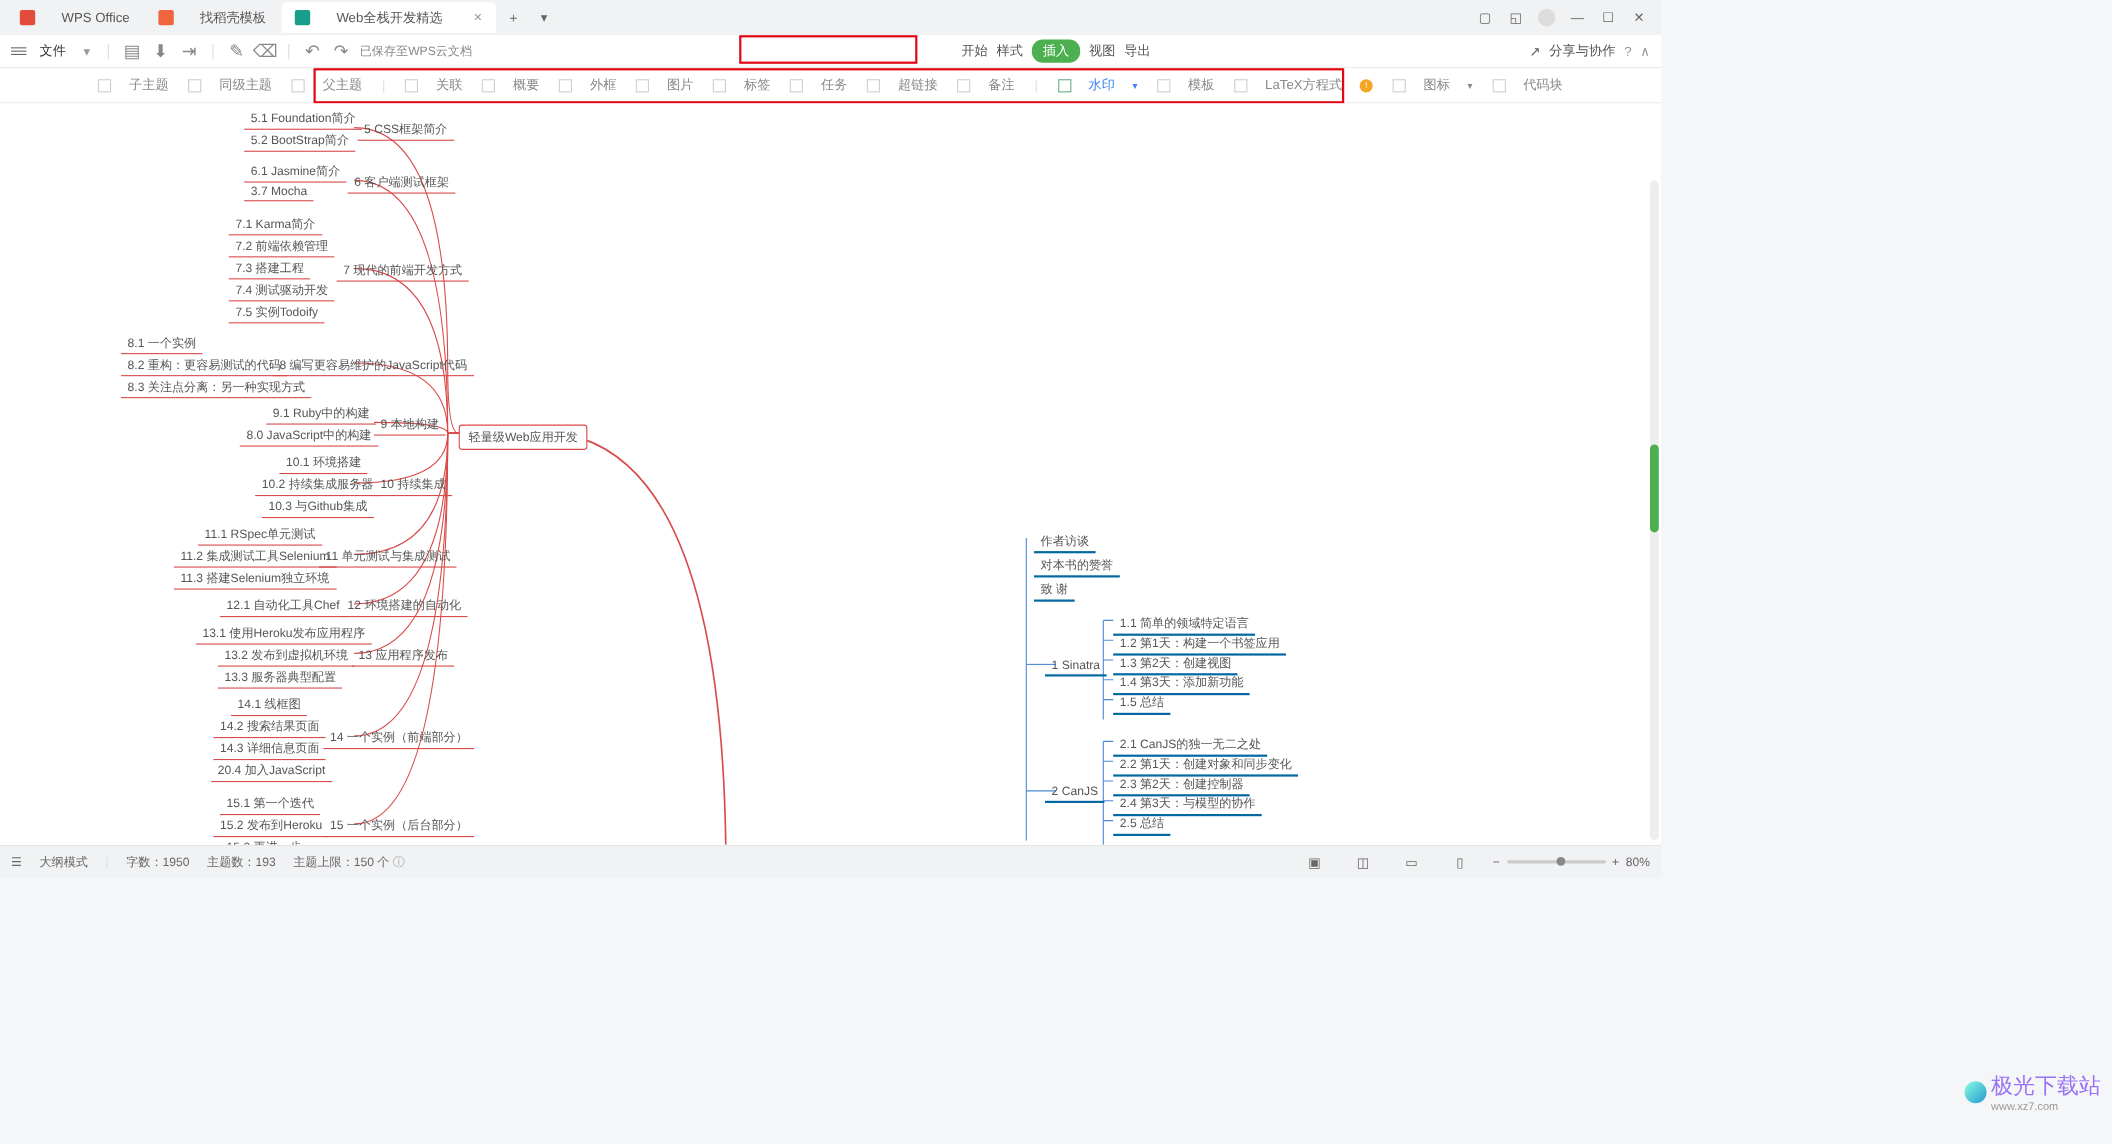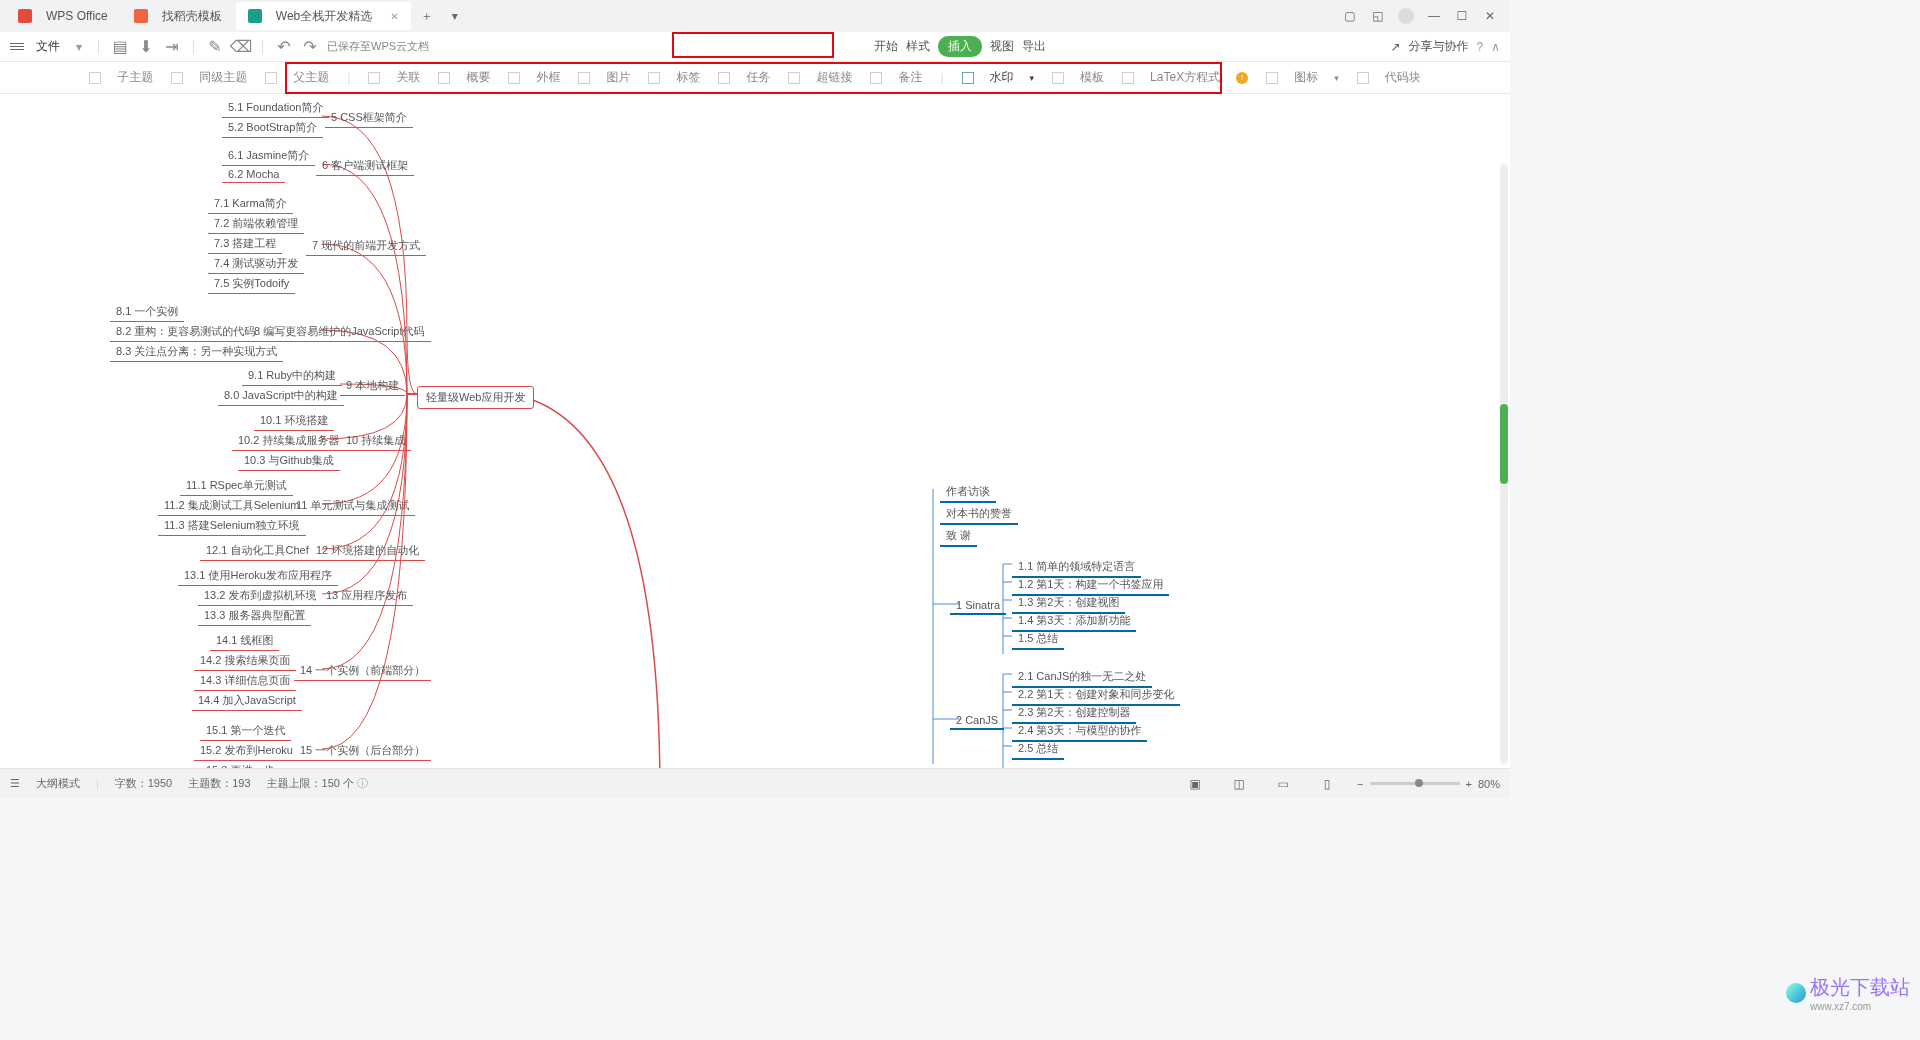--- a/index.html
+++ b/index.html
@@ -1,18 +1,18 @@
 <!DOCTYPE html>
 <html><head>
 <meta charset="utf-8">
 <style>
 *{box-sizing:border-box;margin:0;padding:0;font-family:"Microsoft YaHei","PingFang SC",sans-serif}
 html,body{width:1510px;height:800px;overflow:hidden;background:#f5f6f7}
 .titlebar{height:32px;background:#f1f2f4;display:flex;align-items:center;padding:0 6px}
-.tab{height:28px;padding:0 12px;display:flex;align-items:center;gap:14px;font-size:12px;color:#555;border-radius:4px 4px 0 0;margin-right:2px;cursor:pointer}
+.tab{height:28px;padding:0 12px;display:flex;align-items:center;gap:24px;font-size:12px;color:#555;border-radius:4px 4px 0 0;margin-right:2px;cursor:pointer}
 .tab.active{background:#fff}
 .tab-ico{width:14px;height:14px;border-radius:2px}
 .close-x{color:#999;font-size:10px;margin-left:4px}
 .tb-spacer{flex:1}
 .wctl{width:16px;height:16px;margin:0 6px;color:#666;display:flex;align-items:center;justify-content:center;font-size:12px}
 .menubar{height:30px;background:#fff;border-bottom:1px solid #e8e8e8;display:flex;align-items:center;padding:0 10px;gap:8px}
 .hamb{width:14px;display:flex;flex-direction:column;gap:2px}
 .hamb span{height:1px;background:#666}
 .mbtn{font-size:12px;color:#333;padding:0 4px}
 .mico{width:18px;height:18px;color:#888;display:flex;align-items:center;justify-content:center}
@@ -148,21 +148,21 @@
     </div>
   <div class="rbtn">
       <span class="ri"></span>
       <span>超链接</span>
     </div>
   <div class="rbtn">
       <span class="ri"></span>
       <span>备注</span>
     </div>
   <span style="color:#ddd">|</span>
-  <div class="rbtn" style="color:#404040">
+  <div class="rbtn" style="color:#3b82f6">
       <span class="ri" style="border-color:#2e8b57"></span>
       <span>水印</span>
       <span style="font-size:9px">▾</span>
     </div>
   <div class="rbtn">
       <span class="ri"></span>
       <span>模板</span>
     </div>
   <div class="rbtn">
       <span class="ri"></span>
@@ -213,21 +213,21 @@
   </svg>
 
   <div class="node box-r" style="left:417px;top:292px">轻量级Web应用开发</div>
 
   <div class="node nb-r" style="left:325px;top:14px">5 CSS框架简介</div>
   <div class="node nb-r" style="left:222px;top:4px">5.1 Foundation简介</div>
   <div class="node nb-r" style="left:222px;top:24px">5.2 BootStrap简介</div>
 
   <div class="node nb-r" style="left:316px;top:62px">6 客户端测试框架</div>
   <div class="node nb-r" style="left:222px;top:52px">6.1 Jasmine简介</div>
-  <div class="node nb-r" style="left:222px;top:72px">6.2 Mocha</div>
+  <div class="node nb-r" style="left:222px;top:72px">3.7 Mocha</div>
 
   <div class="node nb-r" style="left:306px;top:142px">7 现代的前端开发方式</div>
   <div class="node nb-r" style="left:208px;top:100px">7.1 Karma简介</div>
   <div class="node nb-r" style="left:208px;top:120px">7.2 前端依赖管理</div>
   <div class="node nb-r" style="left:208px;top:140px">7.3 搭建工程</div>
   <div class="node nb-r" style="left:208px;top:160px">7.4 测试驱动开发</div>
   <div class="node nb-r" style="left:208px;top:180px">7.5 实例Todoify</div>
 
   <div class="node nb-r" style="left:248px;top:228px">8 编写更容易维护的JavaScript代码</div>
   <div class="node nb-r" style="left:110px;top:208px">8.1 一个实例</div>
@@ -253,21 +253,21 @@
 
   <div class="node nb-r" style="left:320px;top:492px">13 应用程序发布</div>
   <div class="node nb-r" style="left:178px;top:472px">13.1 使用Heroku发布应用程序</div>
   <div class="node nb-r" style="left:198px;top:492px">13.2 发布到虚拟机环境</div>
   <div class="node nb-r" style="left:198px;top:512px">13.3 服务器典型配置</div>
 
   <div class="node nb-r" style="left:294px;top:567px">14 一个实例（前端部分）</div>
   <div class="node nb-r" style="left:210px;top:537px">14.1 线框图</div>
   <div class="node nb-r" style="left:194px;top:557px">14.2 搜索结果页面</div>
   <div class="node nb-r" style="left:194px;top:577px">14.3 详细信息页面</div>
-  <div class="node nb-r" style="left:192px;top:597px">14.4 加入JavaScript</div>
+  <div class="node nb-r" style="left:192px;top:597px">20.4 加入JavaScript</div>
 
   <div class="node nb-r" style="left:294px;top:647px">15 一个实例（后台部分）</div>
   <div class="node nb-r" style="left:200px;top:627px">15.1 第一个迭代</div>
   <div class="node nb-r" style="left:194px;top:647px">15.2 发布到Heroku</div>
   <div class="node nb-r" style="left:200px;top:667px">15.3 更进一步</div>
 
   <div class="node nb-b" style="left:940px;top:388px">作者访谈</div>
   <div class="node nb-b" style="left:940px;top:410px">对本书的赞誉</div>
   <div class="node nb-b" style="left:940px;top:432px">致 谢</div>
 

